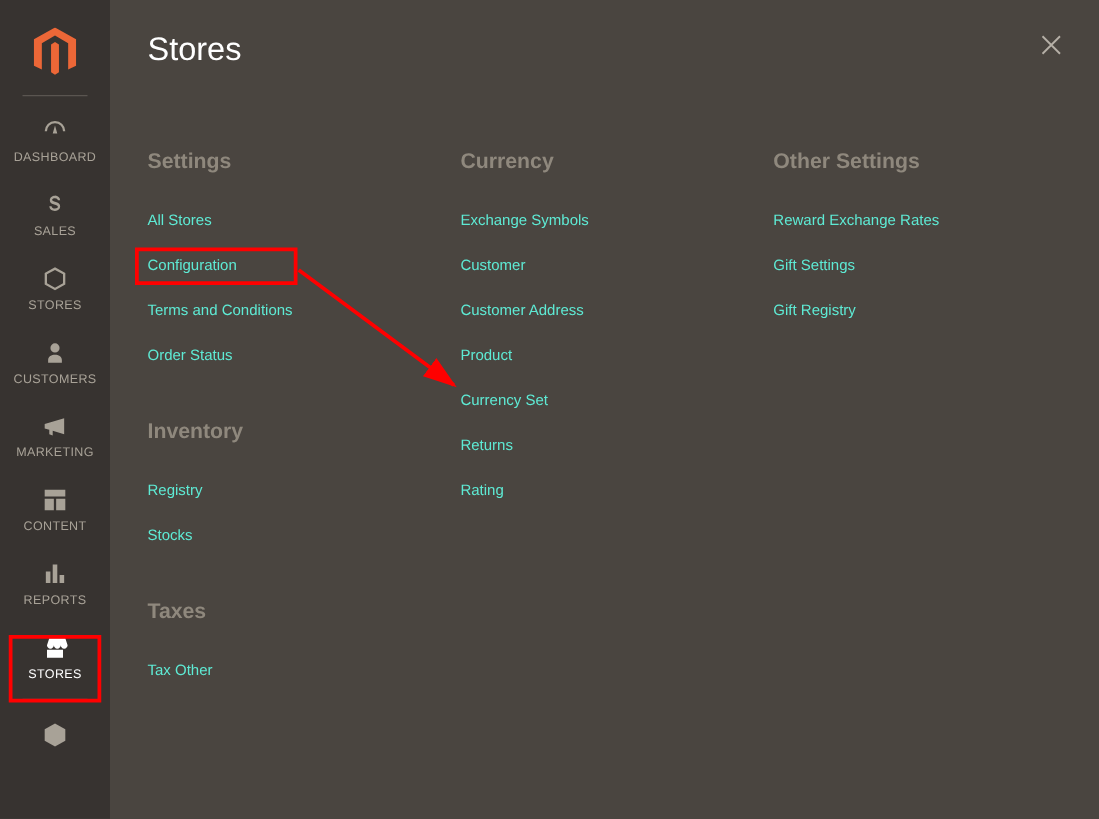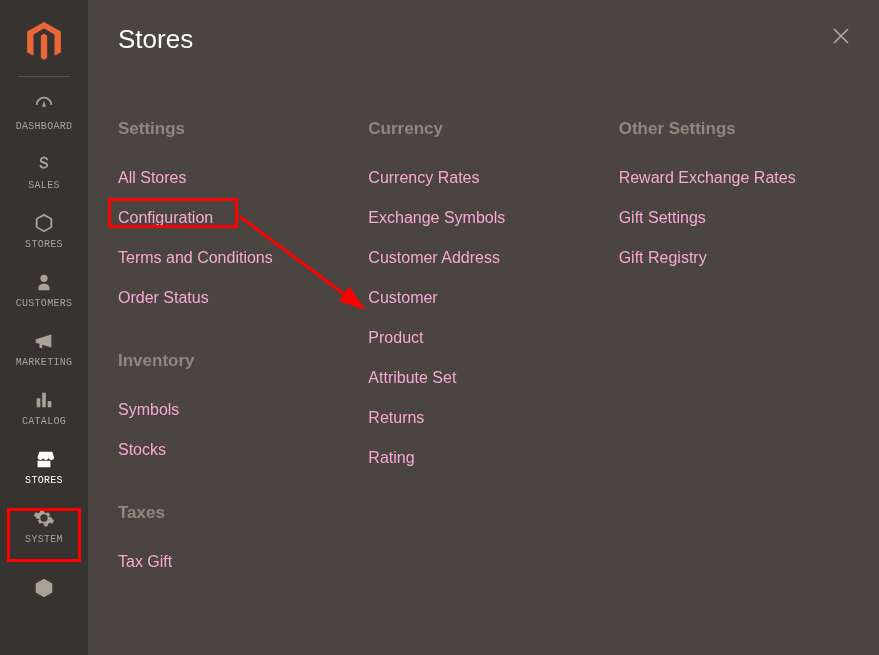--- a/index.html
+++ b/index.html
@@ -15,21 +15,20 @@
   .sidebar {
     position: absolute;
     left: 0; top: 0;
     width: 88px;
     height: 100%;
     background: #373330;
     display: flex;
     flex-direction: column;
     align-items: center;
     padding-top: 10px;
-    font-family: Liberation Mono, monospace;
   }
   .logo {
     width: 40px;
     height: 40px;
     margin: 12px 0 14px 0;
     display:flex;align-items:center;justify-content:center;
   }
   .logo svg { width: 36px; height: 40px; }
   .sidebar hr {
     width: 52px;
@@ -94,22 +93,22 @@
   .col { width: 250px; margin-top: 24px; }
   .group-heading {
     font-size: 17px;
     color: #8f887d;
     font-weight: 600;
     margin-top: 32px;
     margin-bottom: 20px;
   }
   .group-heading.first { margin-top: 0; }
   .link-item {
-    font-size: 16px;
-    color: #f9a8d4;
+    font-size: 12px;
+    color: #5eead4;
     padding: 10px 0 12px 0;
     cursor: pointer;
   }
   .config-highlight {
     position: absolute;
     left: 108px;
     top: 198px;
     width: 130px;
     height: 30px;
     border: 3px solid #ff0000;
@@ -168,40 +167,40 @@
     <span class="icon">
         <svg viewBox="0 0 24 24">
           <path d="M3 10v4l4 1v4l3 1v-4l10 3V5L3 10z"></path>
         </svg>
       </span>
     <span>MARKETING</span>
   </div>
   <div class="nav-item">
     <span class="icon">
         <svg viewBox="0 0 24 24">
+          <path d="M3 3h18v6H3zM3 11h8v10H3zM13 11h8v10h-8z"></path>
+        </svg>
+      </span>
+    <span>CONTENT</span>
+  </div>
+  <div class="nav-item">
+    <span class="icon">
+        <svg viewBox="0 0 24 24">
           <path d="M4 20V10h4v10zm6 0V4h4v16zm6 0v-7h4v7z"></path>
         </svg>
       </span>
-    <span>CATALOG</span>
+    <span>REPORTS</span>
   </div>
   <div class="nav-item active">
     <span class="icon">
         <svg viewBox="0 0 24 24">
           <path fill="#fff" d="M3 4h18l2 6c0 1.5-1.3 3-3 3s-3-1.5-3-3c0 1.5-1.3 3-3 3s-3-1.5-3-3c0 1.5-1.3 3-3 3s-3-1.5-3-3l2-6zM5 14h14v7H5z"></path>
         </svg>
       </span>
     <span style="color:#fff">STORES</span>
-  </div>
-  <div class="nav-item">
-    <span class="icon">
-        <svg viewBox="0 0 24 24">
-          <path d="M12 8a4 4 0 1 0 4 4 4 4 0 0 0-4-4zm9 4a7 7 0 0 1-.1 1.2l2.1 1.6-2 3.4-2.5-1a7 7 0 0 1-2 1.2l-.4 2.6h-4l-.4-2.6a7 7 0 0 1-2-1.2l-2.5 1-2-3.4 2.1-1.6A7 7 0 0 1 3 12a7 7 0 0 1 .1-1.2L1 9.2l2-3.4 2.5 1a7 7 0 0 1 2-1.2L7.9 3h4l.4 2.6a7 7 0 0 1 2 1.2l2.5-1 2 3.4-2.1 1.6A7 7 0 0 1 21 12z"></path>
-        </svg>
-      </span>
-    <span>SYSTEM</span>
   </div>
   <hr style="margin-top:4px">
   <div class="nav-item" style="padding-bottom:0">
     <span class="icon">
         <svg viewBox="0 0 24 24">
           <path d="M12 2l9 5v10l-9 5-9-5V7z"></path>
         </svg>
       </span>
   </div>
 </div>
@@ -219,36 +218,35 @@
   <div class="columns">
 
     <div class="col">
       <div class="group-heading first">Settings</div>
       <div class="link-item">All Stores</div>
       <div class="link-item">Configuration</div>
       <div class="link-item">Terms and Conditions</div>
       <div class="link-item">Order Status</div>
 
       <div class="group-heading">Inventory</div>
-      <div class="link-item">Symbols</div>
+      <div class="link-item">Registry</div>
       <div class="link-item">Stocks</div>
 
       <div class="group-heading">Taxes</div>
-      <div class="link-item">Tax Gift</div>
+      <div class="link-item">Tax Other</div>
     </div>
 
     <div class="col">
       <div class="group-heading first">Currency</div>
-      <div class="link-item">Currency Rates</div>
       <div class="link-item">Exchange Symbols</div>
 
+      <div class="link-item">Customer</div>
       <div class="link-item">Customer Address</div>
-      <div class="link-item">Customer</div>
       <div class="link-item">Product</div>
-      <div class="link-item">Attribute Set</div>
+      <div class="link-item">Currency Set</div>
       <div class="link-item">Returns</div>
       <div class="link-item">Rating</div>
     </div>
 
     <div class="col">
       <div class="group-heading first">Other Settings</div>
       <div class="link-item">Reward Exchange Rates</div>
       <div class="link-item">Gift Settings</div>
       <div class="link-item">Gift Registry</div>
     </div>

